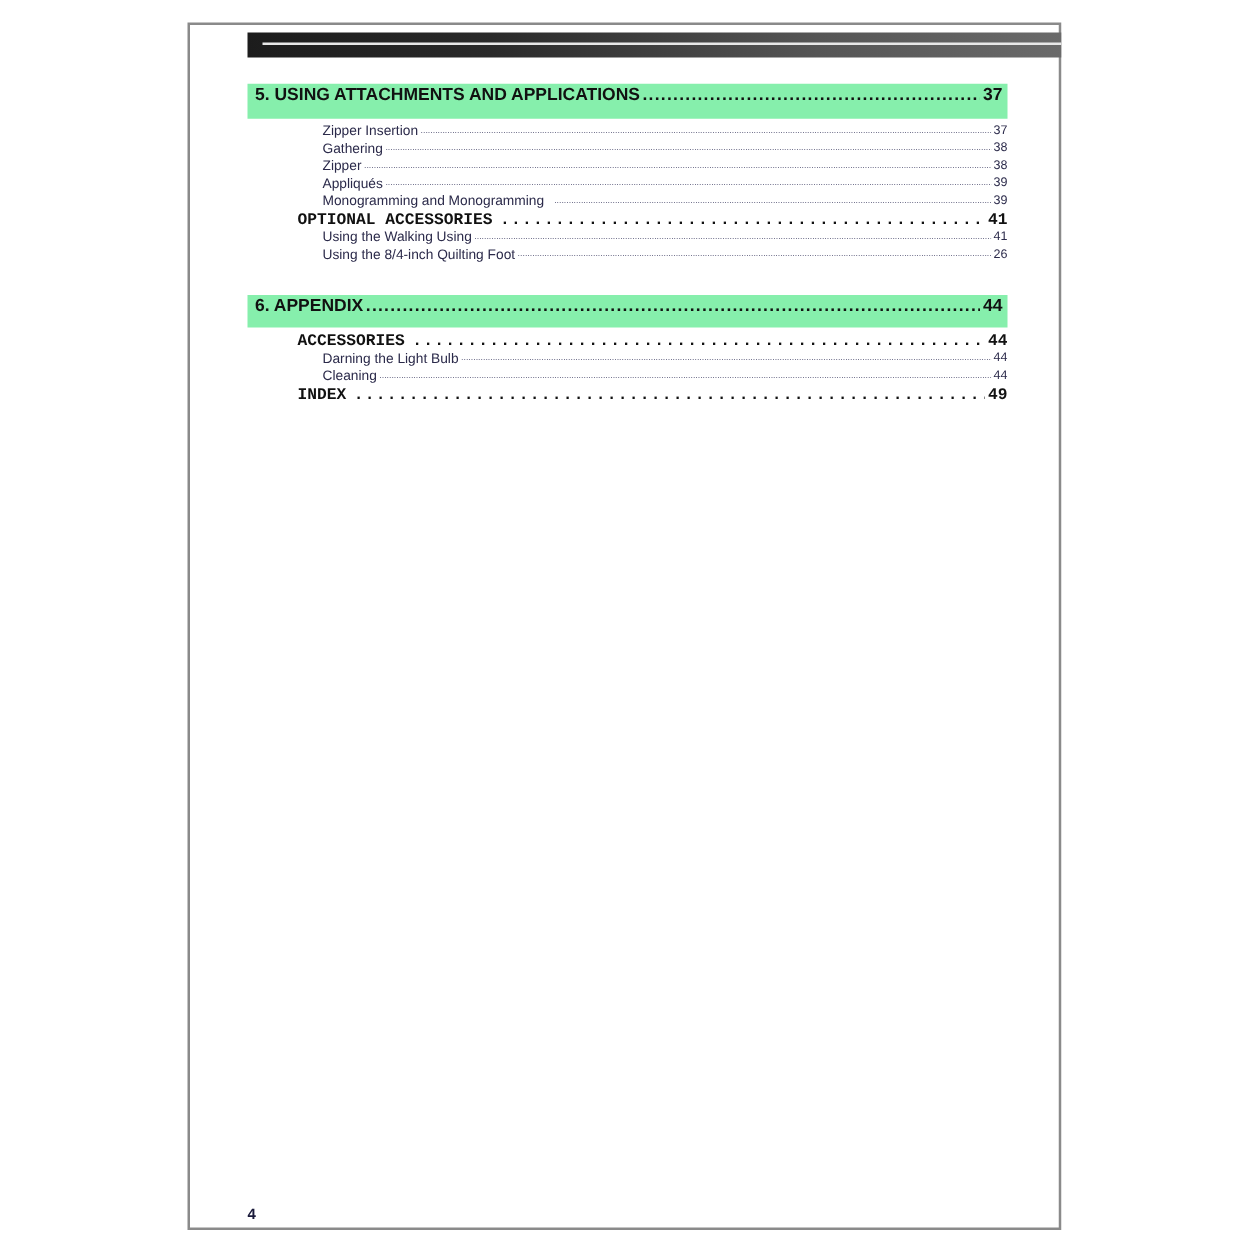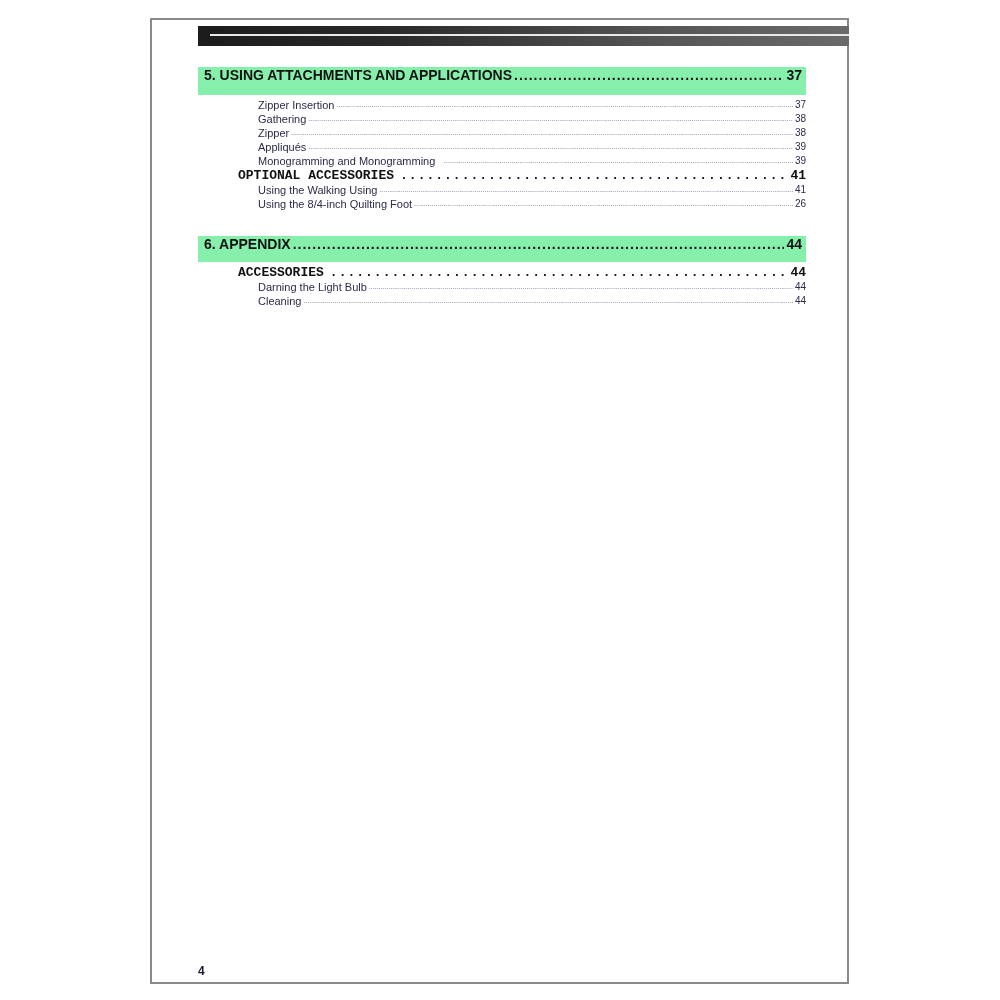--- a/index.html
+++ b/index.html
@@ -196,16 +196,21 @@
     <div class="entry lvl3">
       <span class="label">Darning the Light Bulb</span>
       <span class="dots"></span>
       <span class="page-num">44</span>
     </div>
     <div class="entry lvl3">
       <span class="label">Cleaning</span>
       <span class="dots"></span>
       <span class="page-num">44</span>
     </div>
+    <div class="entry lvl2">
+      <span class="label">INDEX</span>
+      <span class="dots" style="margin-left:6px;"></span>
+      <span class="page-num">49</span>
+    </div>
   </div>
 
   <div class="page-footer-num">4</div>
 </div>
 
 </body></html>

